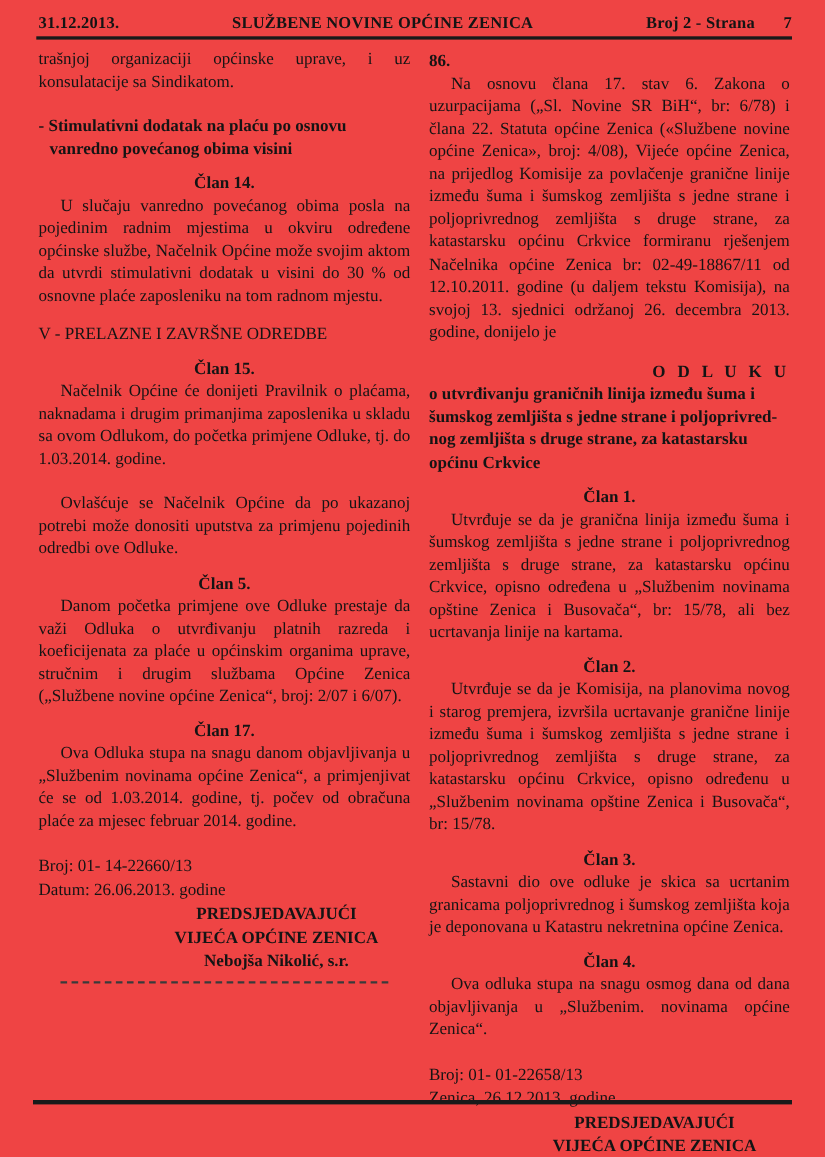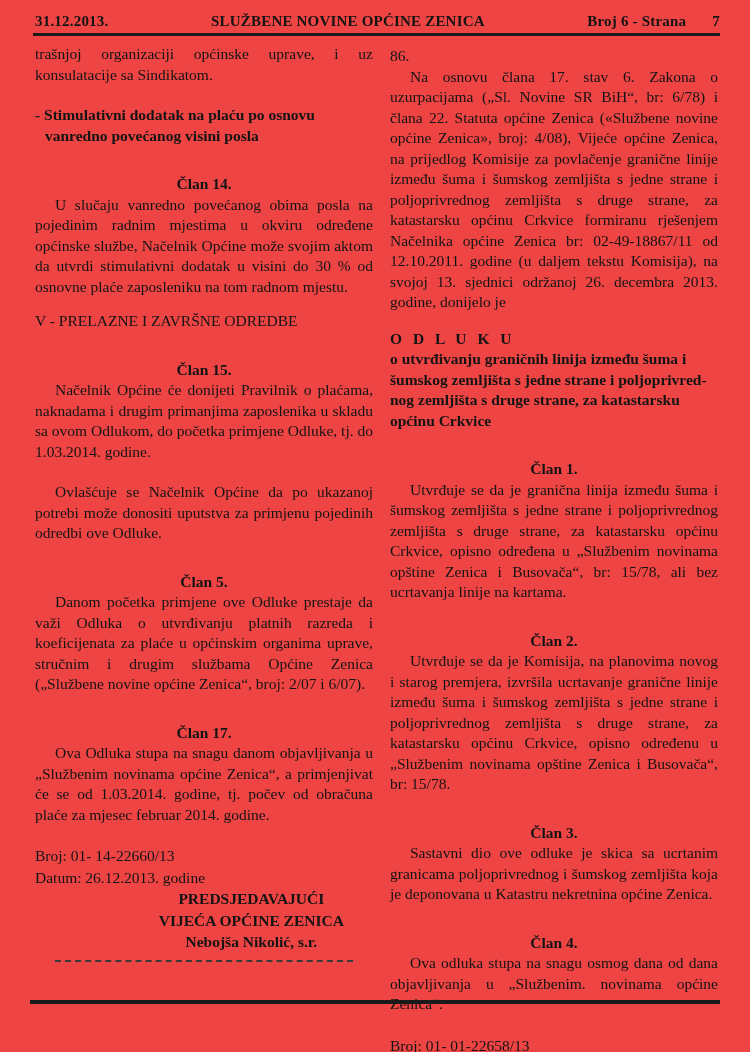--- a/index.html
+++ b/index.html
@@ -23,28 +23,28 @@
   
   .columns { display:flex; gap:17px; padding:8px 32px 0 35px; }
   .col { font-size:15.5px; line-height:20.5px; }
   .col-left  { width:338px; }
   .col-right { width:328px; }
 
   p { margin:0; text-align:justify; }
   .ind { text-indent:20px; }
   .gap { margin-top:20px; }
 
-  .clan { text-align:center; font-weight:bold; margin-top:28px; }
+  .clan { text-align:center; font-weight:bold; margin-top:11px; }
   .section-head { font-weight:normal; margin-top:14px; text-align:left; }
-  .num-head { font-weight:normal; text-align:left; margin-top:2px; }
+  .num-head { font-weight:bold; text-align:left; margin-top:2px; }
 
   .bullet-head { font-weight:bold; margin-top:20px; text-align:left; }
   .bullet-head .l2 { padding-left:10px; }
 
-  .odluku { text-align:left; font-weight:bold; letter-spacing:3.5px; margin-top:16px; }
+  .odluku { text-align:right; font-weight:bold; letter-spacing:3.5px; margin-top:16px; }
   .subtitle { text-align:left; font-weight:bold; white-space:pre-line; margin-top:0; }
 
   .meta { margin-top:20px; text-align:left; }
   .meta div { line-height:21.5px; }
 
   .signature { font-weight:bold; text-align:center; width:72%; margin-left:auto; }
   .signature div { line-height:21.5px;text-align:center; }
   .sig-right { width:75%; }
 
   .dashes { border-top:2px dashed #3a3a3a; height:0; width:88%; margin:7px auto 0; }
@@ -53,54 +53,54 @@
 </style>
 </head>
 <body>
 
 <div class="page">
 
   <div class="hdr">
     <span>31.12.2013.</span>
     <span>SLUŽBENE NOVINE OPĆINE ZENICA</span>
     <span class="hdr-right">
-      <span>Broj 6 - Strana</span>
+      <span>Broj 2 - Strana</span>
       <span>7</span>
     </span>
   </div>
   <div class="hdr-rule"></div>
 
   <div class="columns">
 
     <div class="col col-left">
       <p>trašnjoj organizaciji općinske uprave, i uz konsulatacije sa Sindikatom.</p>
 
       <div class="bullet-head">
         <div>- Stimulativni dodatak na plaću po osnovu</div>
-        <div class="l2">vanredno povećanog visini posla</div>
+        <div class="l2">vanredno povećanog obima visini</div>
       </div>
 
       <p class="clan">Član 14.</p>
       <p class="ind">U slučaju vanredno povećanog obima posla na pojedinim radnim mjestima u okviru određene općinske službe, Načelnik Općine može svojim aktom da utvrdi stimulativni dodatak u visini do 30 % od osnovne plaće zaposleniku na tom radnom mjestu.</p>
 
       <p class="section-head">V - PRELAZNE I ZAVRŠNE ODREDBE</p>
 
       <p class="clan">Član 15.</p>
       <p class="ind">Načelnik Općine će donijeti Pravilnik o plaćama, naknadama i drugim primanjima zaposlenika u skladu sa ovom Odlukom, do početka primjene Odluke, tj. do 1.03.2014. godine.</p>
       <p class="ind gap">Ovlašćuje se Načelnik Općine da po ukazanoj potrebi može donositi uputstva za primjenu pojedinih odredbi ove Odluke.</p>
 
       <p class="clan">Član 5.</p>
       <p class="ind">Danom početka primjene ove Odluke prestaje da važi Odluka o utvrđivanju platnih razreda i koeficijenata za plaće u općinskim organima uprave, stručnim i drugim službama Općine Zenica („Službene novine općine Zenica“, broj: 2/07 i 6/07).</p>
 
       <p class="clan">Član 17.</p>
       <p class="ind">Ova Odluka stupa na snagu danom objavljivanja u „Službenim novinama općine Zenica“, a primjenjivat će se od 1.03.2014. godine, tj. počev od obračuna plaće za mjesec februar 2014. godine.</p>
 
       <div class="meta">
         <div>Broj: 01- 14-22660/13</div>
-        <div>Datum: 26.12.2013. godine</div>
+        <div>Datum: 26.06.2013. godine</div>
       </div>
 
       <div class="signature">
         <div>PREDSJEDAVAJUĆI</div>
         <div>VIJEĆA OPĆINE ZENICA</div>
         <div>Nebojša Nikolić, s.r.</div>
       </div>
 
       <div class="dashes"></div>
     </div>

